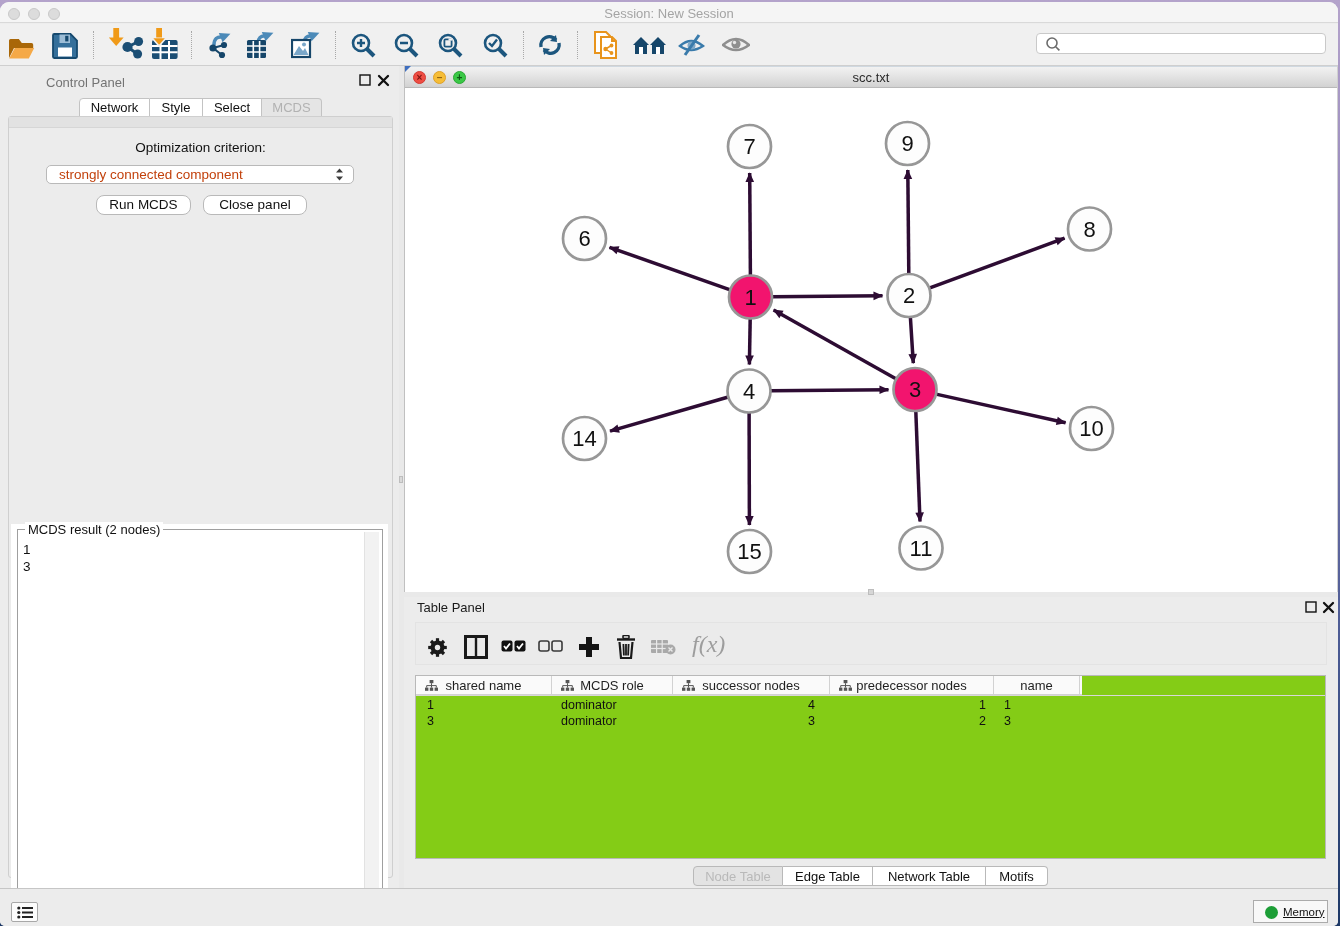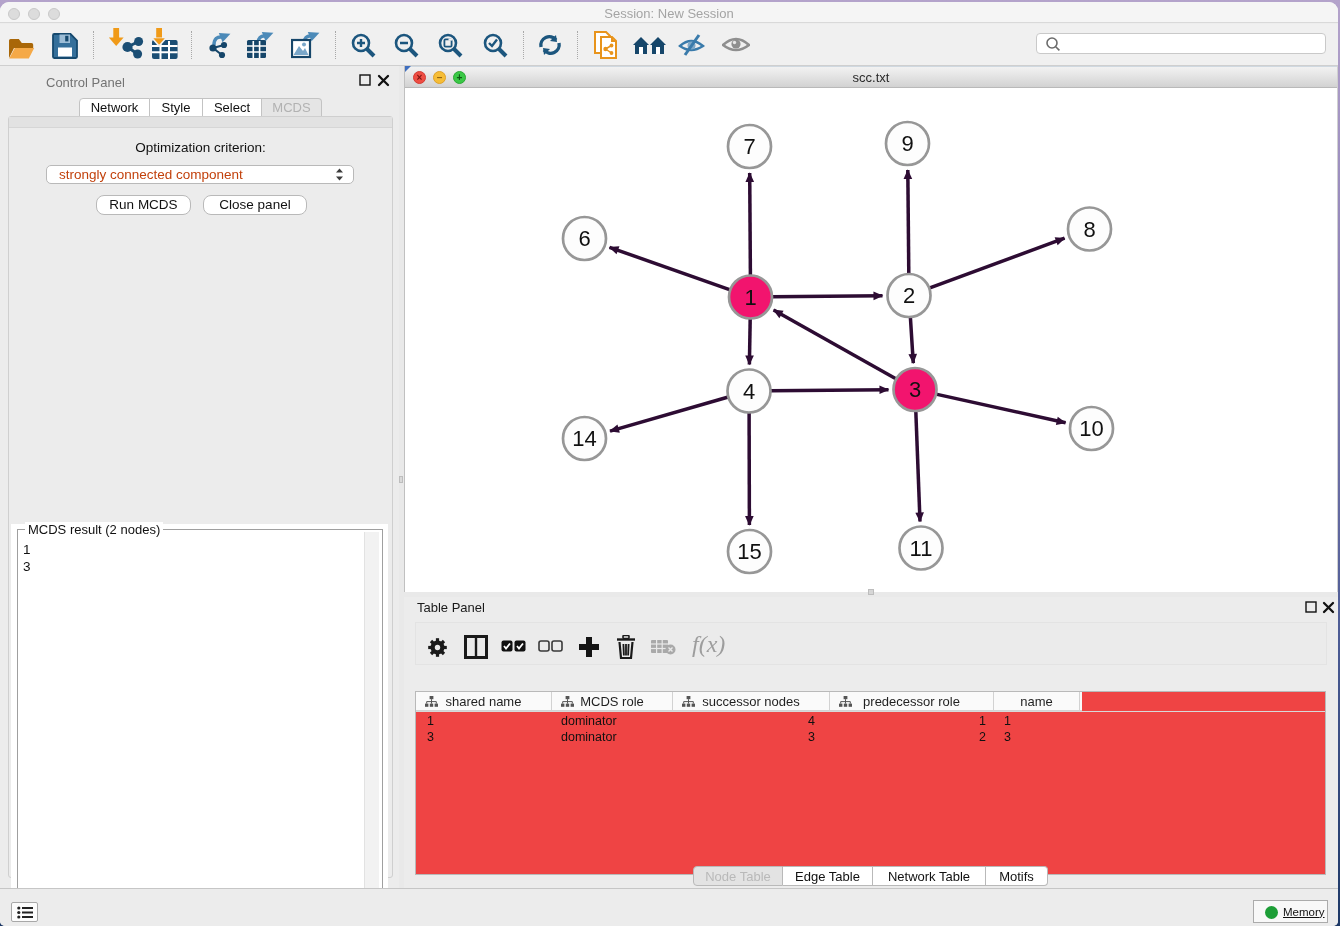--- a/index.html
+++ b/index.html
@@ -35,21 +35,21 @@
 .netframe { position:absolute; left:404px; top:64px; width:934px; height:526px; background:#fff; border-left:1px solid #c0c0c0; border-right:1px solid #d0d0d0; }
 .netbar { position:absolute; left:0; top:0; width:100%; height:22px; background:linear-gradient(180deg,#f2f2f2,#dcdcdc 70%,#d2d2d2); border-bottom:1px solid #b9b9b9; border-top:1px solid #cfd8e0; }
 .netbtn { position:absolute; top:4px; width:13px; height:13px; border-radius:50%; font-size:10px; font-weight:bold; text-align:center; line-height:12px; }
 .nettitle { position:absolute; top:3px; left:0; width:100%; text-align:center; font-size:13px; color:#2a2a2a; }
 
 .hsplit { position:absolute; left:404px; top:590px; width:934px; height:5px; background:#e9e9e9; }
 
 .tablepanel { position:absolute; left:404px; top:595px; width:934px; height:291px; background:#ececec; }
 .tp-head { position:absolute; left:13px; top:3px; font-size:13px; color:#1a1a1a; }
 .tp-toolbar { position:absolute; left:11px; top:25px; width:912px; height:43px; background:#ebebeb; border:1px solid #e3e3e3; }
-.tblwrap { position:absolute; left:11px; top:78px; width:911px; height:184px; background:#ef4444; border:1px solid #b9b9b9;margin-top:16px; }
+.tblwrap { position:absolute; left:11px; top:78px; width:911px; height:184px; background:#84cc16; border:1px solid #b9b9b9; }
 .thead { position:absolute; left:0; top:0; height:19px; background:#fafafa; border-bottom:1px solid #d2d2d2; }
 .thcell { position:absolute; top:0; height:19px; border-right:1px solid #d2d2d2; font-size:13px; color:#1f1f1f; text-align:center; line-height:19px; }
 .trow { position:absolute; font-size:12.5px; color:#111; height:16px; line-height:16px; }
 .bottabs { position:absolute; left:0; top:269px; width:100%; height:20px; }
 .btab { position:absolute; top:0; height:20px; border:1px solid #b9b9b9; background:#fff; color:#111; font-size:13px; text-align:center; line-height:19px; }
 
 .statusbar { position:absolute; left:0; top:886px; width:100%; height:38px; background:#ececec; border-top:1px solid #c6c6c6; }
 .listbtn { position:absolute; left:11px; top:13px; width:27px; height:20px; background:#fcfcfc; border:1px solid #a8a8a8; border-radius:2px; }
 .membtn { position:absolute; right:10px; top:11px; width:75px; height:23px; background:#f8f8f8; border:1px solid #ababab; font-size:11.5px; color:#111; }
 svg text { font-family:"Liberation Sans", sans-serif; }
@@ -398,21 +398,21 @@
       </svg>
 
       <div style="position:absolute;left:276px;top:8px;font-family:'Liberation Serif',serif;font-style:italic;font-size:24px;color:#9d9d9d;">f(x)</div>
     </div>
     <div class="tblwrap">
       <div class="thead" style="left:0; width:666px;"></div>
         <div style="position:absolute;left:0;top:19px;width:100%;height:1px;background:#d8d8d8;"></div>
       <div class="thcell" style="left:0; width:136px;">shared name</div>
       <div class="thcell" style="left:136px; width:121px;">MCDS role</div>
       <div class="thcell" style="left:257px; width:157px;">successor nodes</div>
-      <div class="thcell" style="left:414px; width:164px;">predecessor role</div>
+      <div class="thcell" style="left:414px; width:164px;">predecessor nodes</div>
       <div class="thcell" style="left:578px; width:86px;">name</div>
       <svg class="shicon" style="left:9px;" width="13" height="12" viewBox="0 0 13 12">
           <g fill="#555">
             <rect x="4.6" y="0" width="3.8" height="3.2"></rect>
             <rect x="0" y="7.6" width="3.4" height="3.2"></rect>
             <rect x="4.8" y="7.6" width="3.4" height="3.2"></rect>
             <rect x="9.6" y="7.6" width="3.4" height="3.2"></rect>
           </g>
           <g stroke="#555" stroke-width="1">
             <line x1="6.5" y1="3.2" x2="6.5" y2="7.6"></line>

